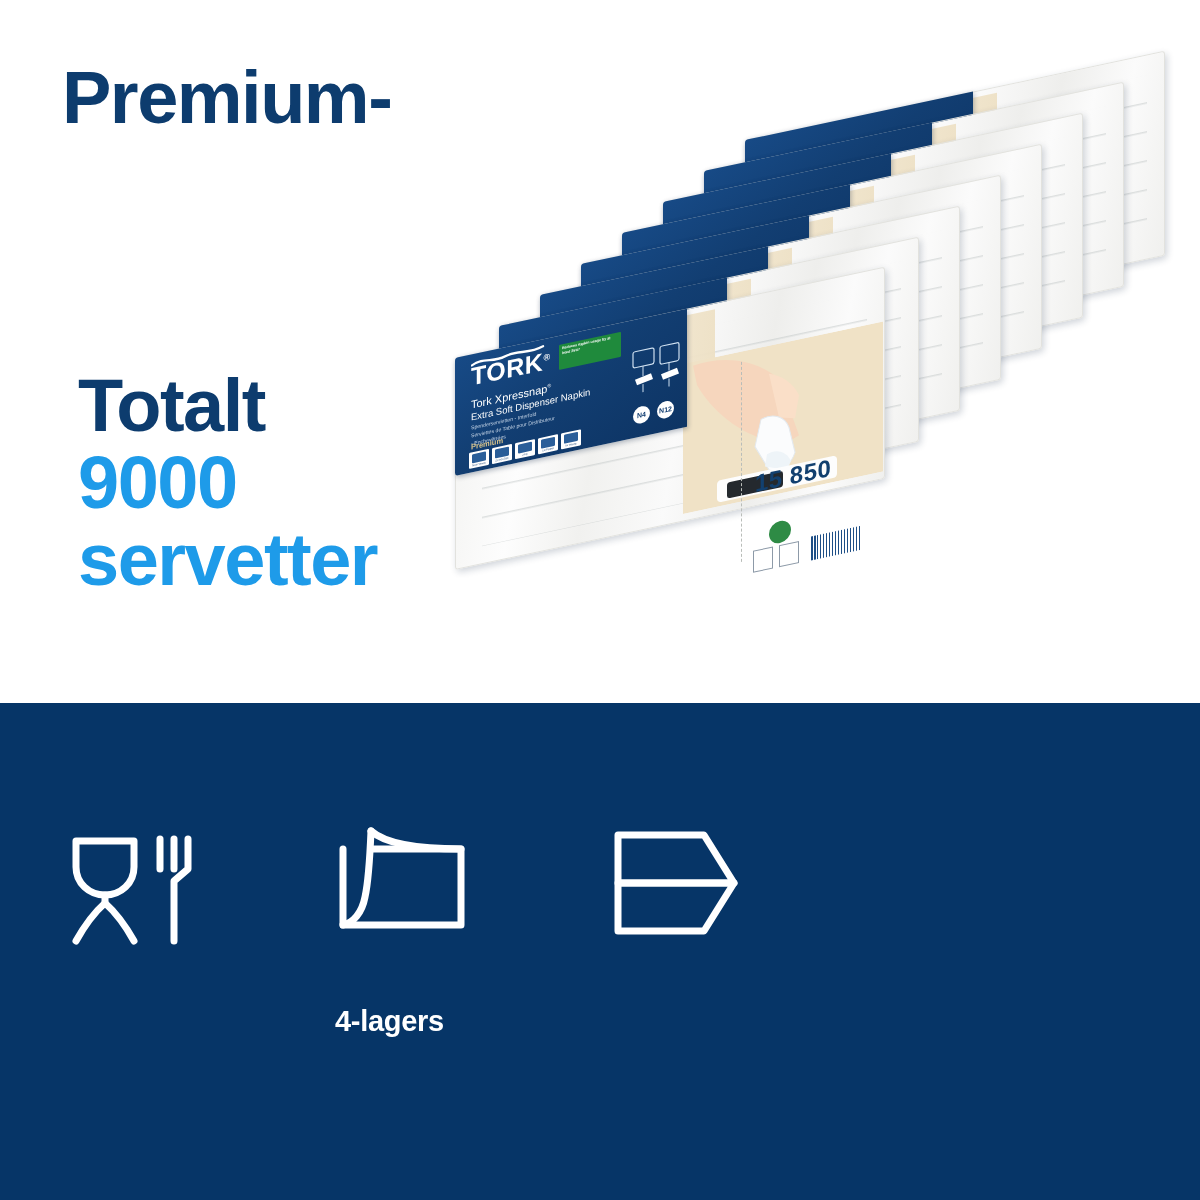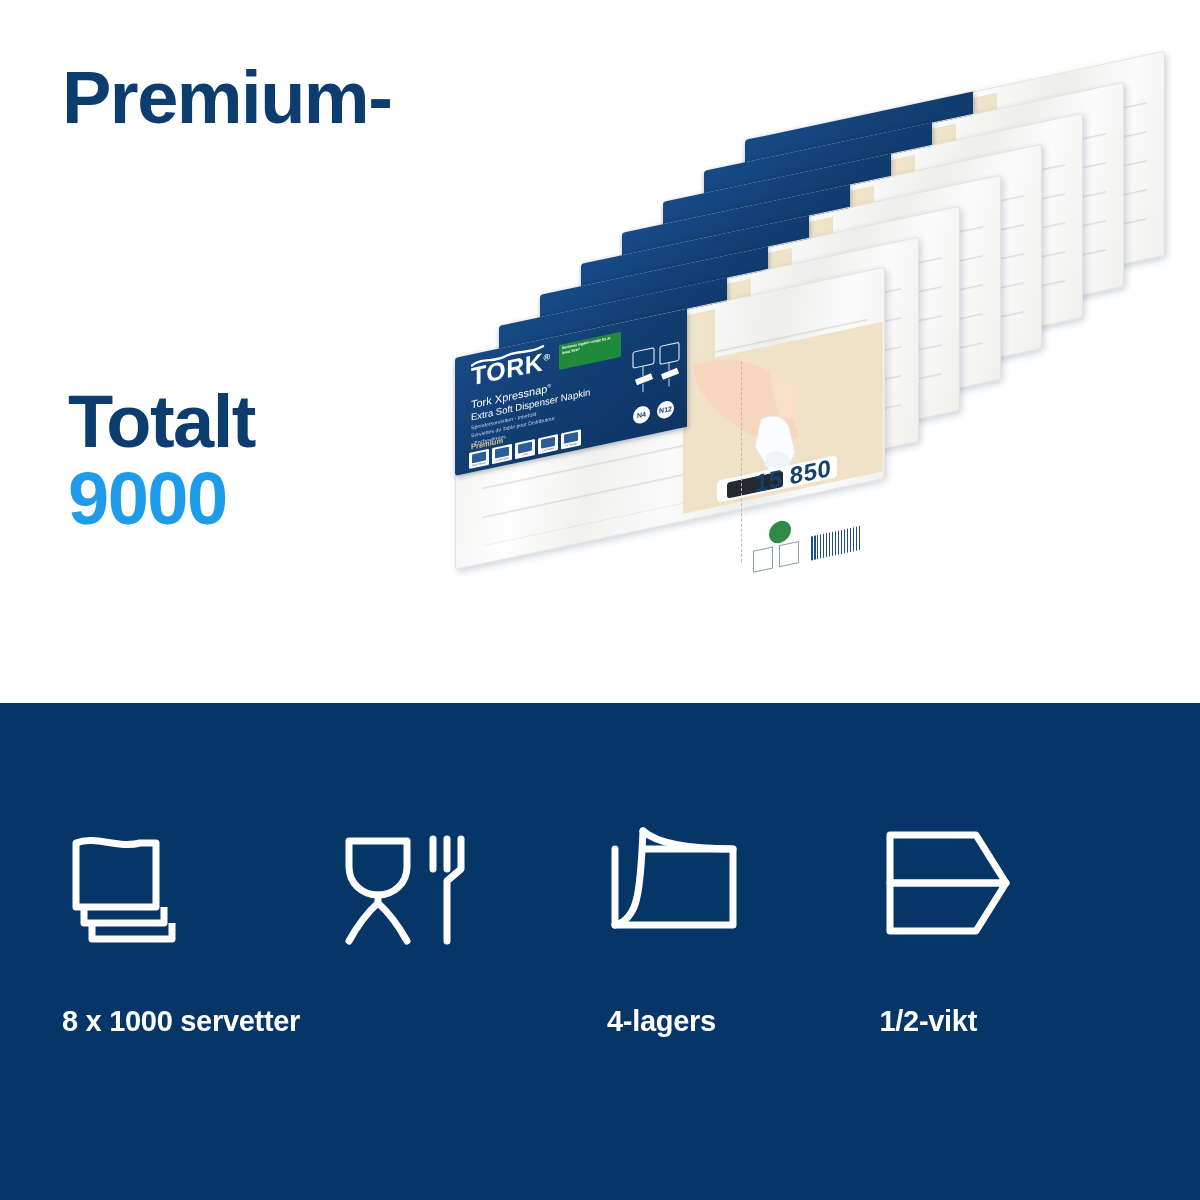--- a/index.html
+++ b/index.html
@@ -22,21 +22,21 @@
   }
   .headline {
     font-size:74px;
     line-height:0.98;
     font-weight:bold;
     letter-spacing:-1.5px;
     color:#0d3c6e;
   }
 
   #total-block {
-    position:absolute; left:68px; top:368px; width:460px;margin-top:16px;
+    position:absolute; left:78px; top:368px; width:460px;
   }
   .total-line {
     font-size:74px;
     line-height:1.04;
     font-weight:bold;
     letter-spacing:-1.5px;
   }
   .total-line.navy { color:#0d3c6e; }
   .total-line.accent { color:#1e9be9; }
 
@@ -257,20 +257,21 @@
 
 <div id="top-section">
 
   <div id="headline-block">
     <div class="headline">Premium-</div>
   </div>
 
   <div id="total-block">
     <div class="total-line navy">Totalt</div>
     <div class="total-line accent">9000</div>
+    <div class="total-line accent">servetter</div>
   </div>
 
   <div id="product-stack">
 
     <div class="pack" style="left:290px; top:0px;   z-index:1;">
       <div class="pack-body"></div>
       <div class="pack-cream"></div>
       <div class="pack-label"></div>
       <div class="code-tag" style="left:248px; top:18px;">15 850</div>
     </div>
@@ -409,32 +410,20 @@
         <div class="barcode"></div>
       </div>
     </div>
 
   </div>
 </div>
 
 <div id="bottom-section">
   <div id="features">
 
-    <div class="feature">
-      <div class="feature-icon">
-        <svg viewBox="0 0 150 140" width="150" height="140">
-          <g fill="none" stroke="#ffffff" stroke-width="7" stroke-linejoin="round">
-            <path d="M30,100 L30,116 L110,116 L110,100"></path>
-            <path d="M22,84 L22,100 L102,100 L102,84"></path>
-            <path d="M14,20 C34,12 56,26 78,20 L94,20 L94,84 L14,84 Z"></path>
-          </g>
-        </svg>
-      </div>
-      <div class="feature-label">8 x 1000 servetter</div>
-    </div>
 
     <div class="feature">
       <div class="feature-icon">
         <svg viewBox="0 0 150 140" width="150" height="140">
           <g fill="none" stroke="#ffffff" stroke-width="7" stroke-linecap="round" stroke-linejoin="round">
             <path d="M14,18 L72,18 L72,44 C72,60 59,72 43,72 C27,72 14,60 14,44 Z"></path>
             <path d="M43,72 L43,80"></path>
             <path d="M14,118 C24,100 34,88 43,80 C52,88 62,100 72,118"></path>
             <path d="M98,16 L98,46"></path>
             <path d="M112,16 L112,46"></path>
@@ -459,17 +448,16 @@
 
     <div class="feature">
       <div class="feature-icon">
         <svg viewBox="0 0 150 140" width="150" height="140">
           <g fill="none" stroke="#ffffff" stroke-width="7" stroke-linejoin="round">
             <path d="M10,12 L96,12 L126,60 L10,60 Z"></path>
             <path d="M10,60 L126,60 L96,108 L10,108 Z"></path>
           </g>
         </svg>
       </div>
-      <div class="feature-label">1/2-vikt</div>
     </div>
 
   </div>
 </div>
 
 </body></html>

